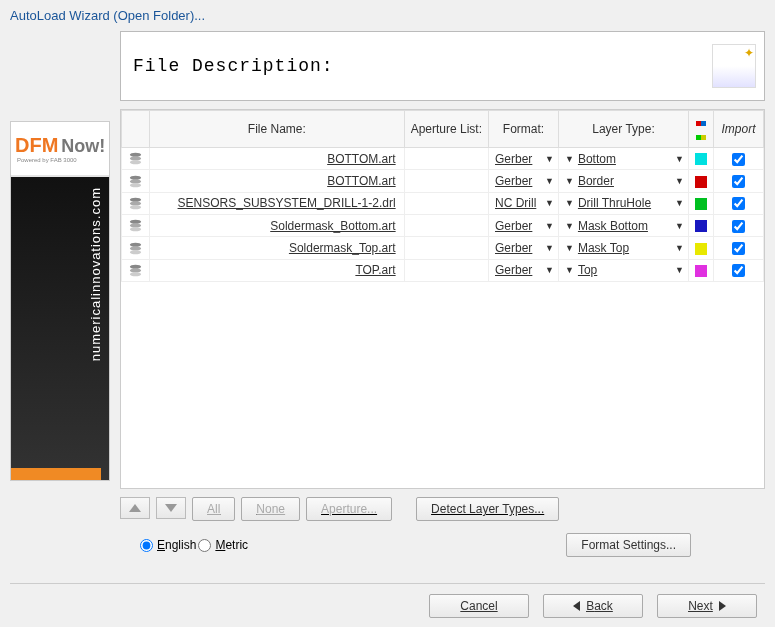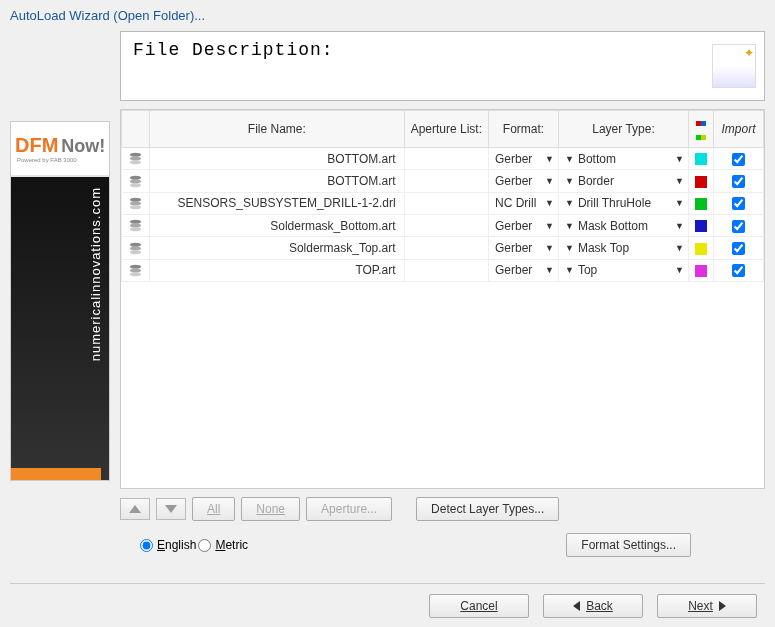--- a/index.html
+++ b/index.html
@@ -8,42 +8,42 @@
 .content { display: flex; padding: 0 10px 10px 10px; gap: 10px; }
 .sidebar { width: 100px; height: 360px; margin-top: 90px; background: #000000; color: #fff; border: 1px solid #ccc; position: relative; overflow: hidden; }
 .sidebar-top { background: #fff; height: 55px; display: flex; align-items: center; padding: 0 4px; border-bottom: 2px solid #e5e5e5; }
 .dfm-text { color: #ef7722; font-weight: bold; font-size: 20px; }
 .dfm-now { color: #777; font-weight: bold; font-size: 18px; margin-left: 3px; }
 .dfm-sub { font-size: 6px; color: #888; margin-left: 2px; }
 .sidebar-bottom { position: relative; height: 305px; background: linear-gradient(#111 0%, #333 100%); }
 .sidebar-url { position: absolute; right: 6px; top: 10px; color: #fff; font-size: 13px; writing-mode: vertical-rl; transform: rotate(180deg); letter-spacing: 1px; }
 .orange-bar { position: absolute; bottom: 0; left: 0; width: 90px; height: 14px; background: #f08a24; }
 .main { flex: 1; display: flex; flex-direction: column; }
-.desc-box { border: 1px solid #bbb; background: #fff; height: 70px; display: flex; padding: 8px 12px; position: relative; }
+.desc-box { border: 1px solid #bbb; background: #fff; height: 70px; display: flex; align-items: center; padding: 16px 12px; position: relative; }
 .desc-label { font-family: "Courier New", monospace; font-size: 18px; letter-spacing: 1px; }
 .desc-icon { position: absolute; right: 8px; top: 12px; width: 44px; height: 44px; background: linear-gradient(#fff 50%, #e2e2ff 100%); border: 1px solid #ddd; }
 .star { position: absolute; right: 1px; top: 1px; color: #e0a800; font-size: 12px; }
 .table-wrap { border: 1px solid #ccc; background: #fff; margin-top: 8px; height: 380px; overflow: hidden; }
 table { border-collapse: collapse; width: 100%; }
 th { background: #f7f7f7; border: 1px solid #ddd; padding: 4px 6px; font-weight: normal; color: #333; text-align: center; white-space: nowrap; }
-td { border: 1px solid #eee; padding: 3px 6px; white-space: nowrap; color: #333; }
+td { border: 1px solid #eee; padding: 3px 6px; white-space: nowrap; color: #333; text-decoration: underline; }
 .icon-cell { width: 26px; text-align: center; }
 .layer-icon svg { width: 15px; height: 15px; vertical-align: middle; }
 .fname { text-align: right; padding-right: 8px; }
 .aperture-col { width: 78px; }
 .format-cell { padding-right: 4px; }
 .drop-arrow { float: right; color: #333; font-size: 9px; margin-top: 2px; }
 .layer-cell { padding-right: 4px; }
 .drop-arrow-left { float: left; color: #333; font-size: 9px; margin-right: 4px; margin-top: 2px; }
 .color-swatch { width: 12px; height: 12px; display: inline-block; vertical-align: middle; }
 .color-head { width: 20px; }
 .import-head { width: 50px; font-style: italic; }
 .import-cell { text-align: center; }
 input[type=checkbox] { vertical-align: middle; }
-.toolbar { margin-top: 8px; display: flex; align-items: center; gap: 6px; }
+.toolbar { margin-top: 8px; display: flex; align-items: flex-start; gap: 6px; text-decoration: underline; }
 .arrow-btn { width: 30px; height: 22px; background: linear-gradient(#f8f8f8,#e8e8e8); border: 1px solid #bbb; display: flex; align-items: center; justify-content: center; cursor: pointer; color: #888; }
 .btn { height: 24px; padding: 0 14px; background: linear-gradient(#fafafa,#e9e9e9); border: 1px solid #aaa; border-radius: 2px; cursor: pointer; color: #333; }
 .btn.disabled { color: #aaa; }
 .unit-row { margin-top: 12px; display: flex; align-items: center; gap: 22px; }
 .unit-group { display: flex; gap: 2px; align-items: center; margin-left: 20px; }
 .unit-group label { display: flex; align-items: center; gap: 4px; cursor: pointer; }
 hr.sep { margin: 16px 10px 10px 10px; border: none; border-top: 1px solid #ccc; }
 .footer { display: flex; justify-content: flex-end; gap: 14px; padding: 0 18px; }
 .footer .btn { width: 100px; text-decoration: underline; }
 .btn-with-arrow { display: flex; align-items: center; justify-content: center; gap: 6px; }

